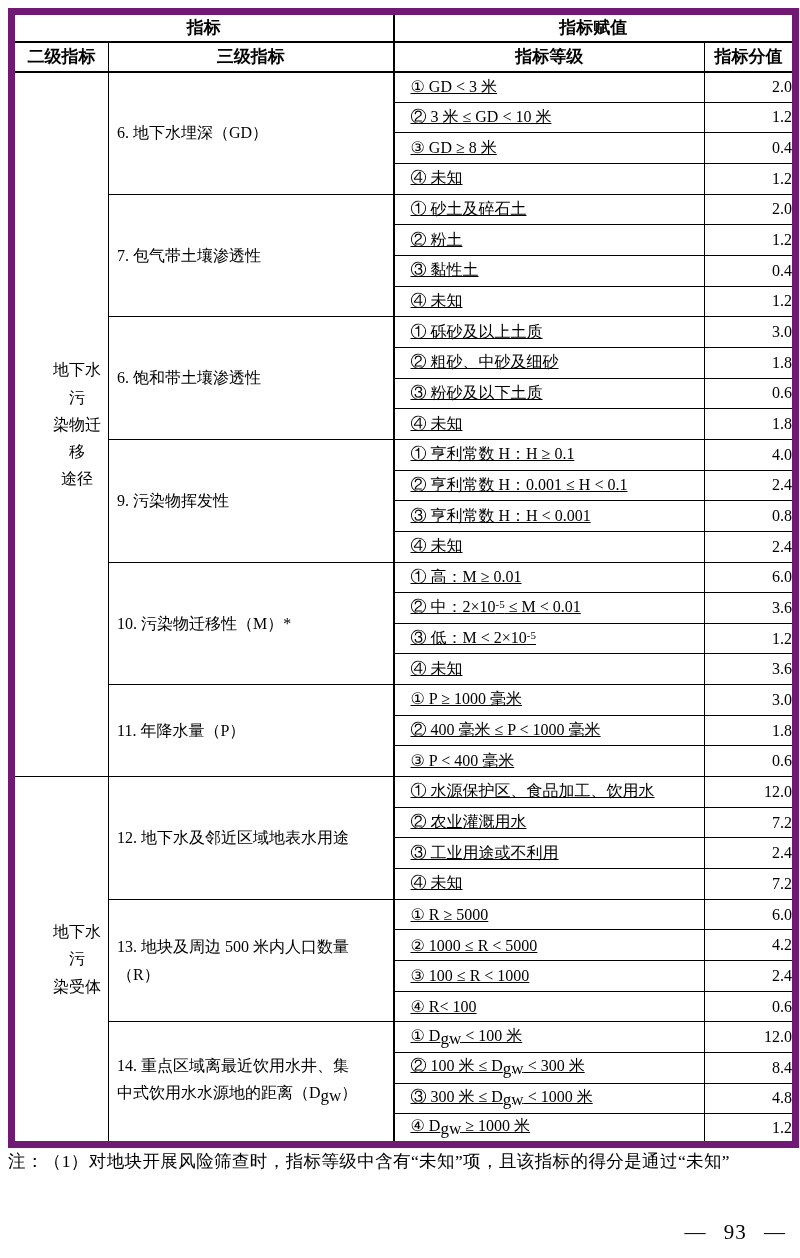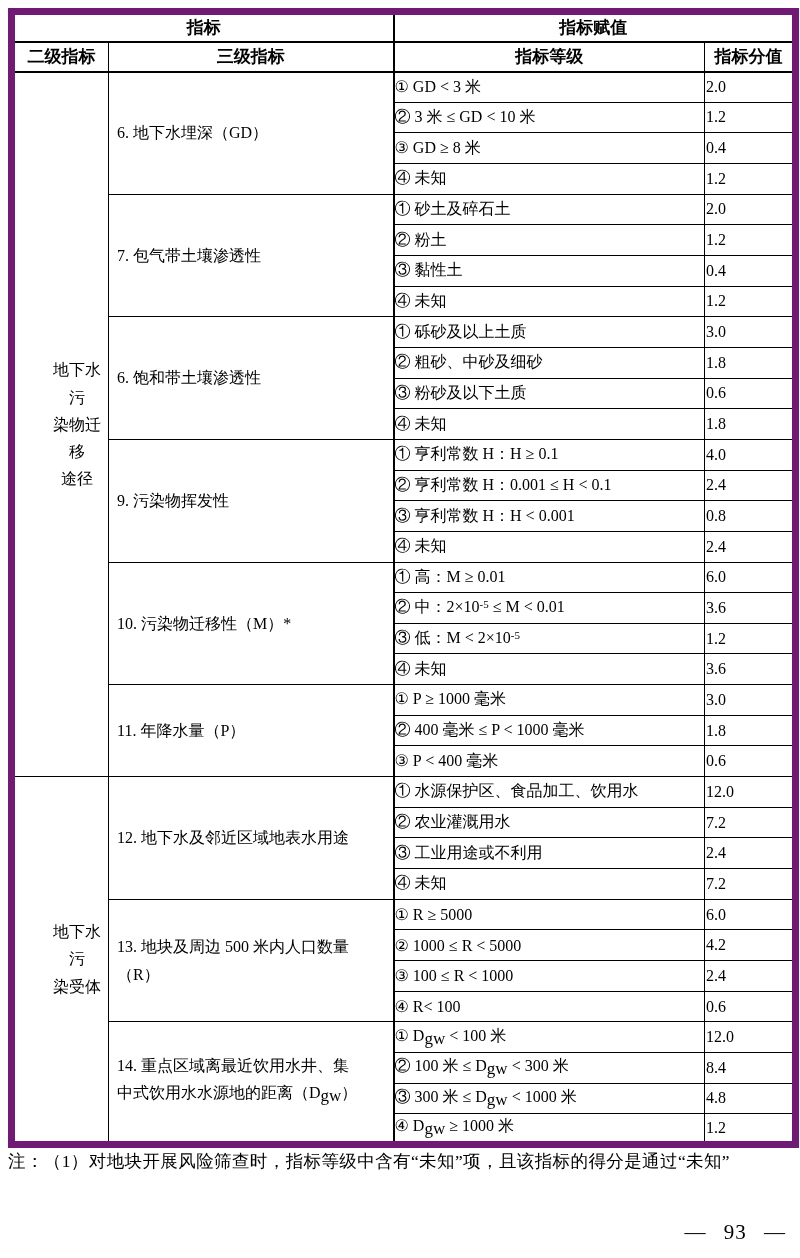--- a/index.html
+++ b/index.html
@@ -25,22 +25,22 @@
   thead tr:first-child th { border-bottom-width:2px; }
   .div-r { border-right-width:2px; }
   tbody tr { height:30.66px; }
   tbody td { font-size:16px; }
   td.cell-group {
     text-align:center; white-space:pre-line; line-height:1.7;padding-left:31px;
   }
   td.cell-title {
     padding-left:8px; padding-right:2px; white-space:pre-line; line-height:1.7;
   }
-  td.cell-grade { padding-left:0; }
-  td.cell-score { text-align:left; padding-left:1px; }
+  td.cell-grade { padding-left:16px;text-decoration:underline; }
+  td.cell-score { text-align:right; padding-left:1px; }
   sup { font-size:11px; vertical-align:4px; }
   sub { font-size:17px; vertical-align:-3px; }
   .note {
     position:absolute; left:8px; top:1146px; width:786px;
     font-size:17.5px; letter-spacing:0.4px; line-height:30px;
     white-space:nowrap;
   }
   .page-number {
     position:absolute; right:14px; top:1220px;
     font-size:21px; word-spacing:11px; letter-spacing:1px;

